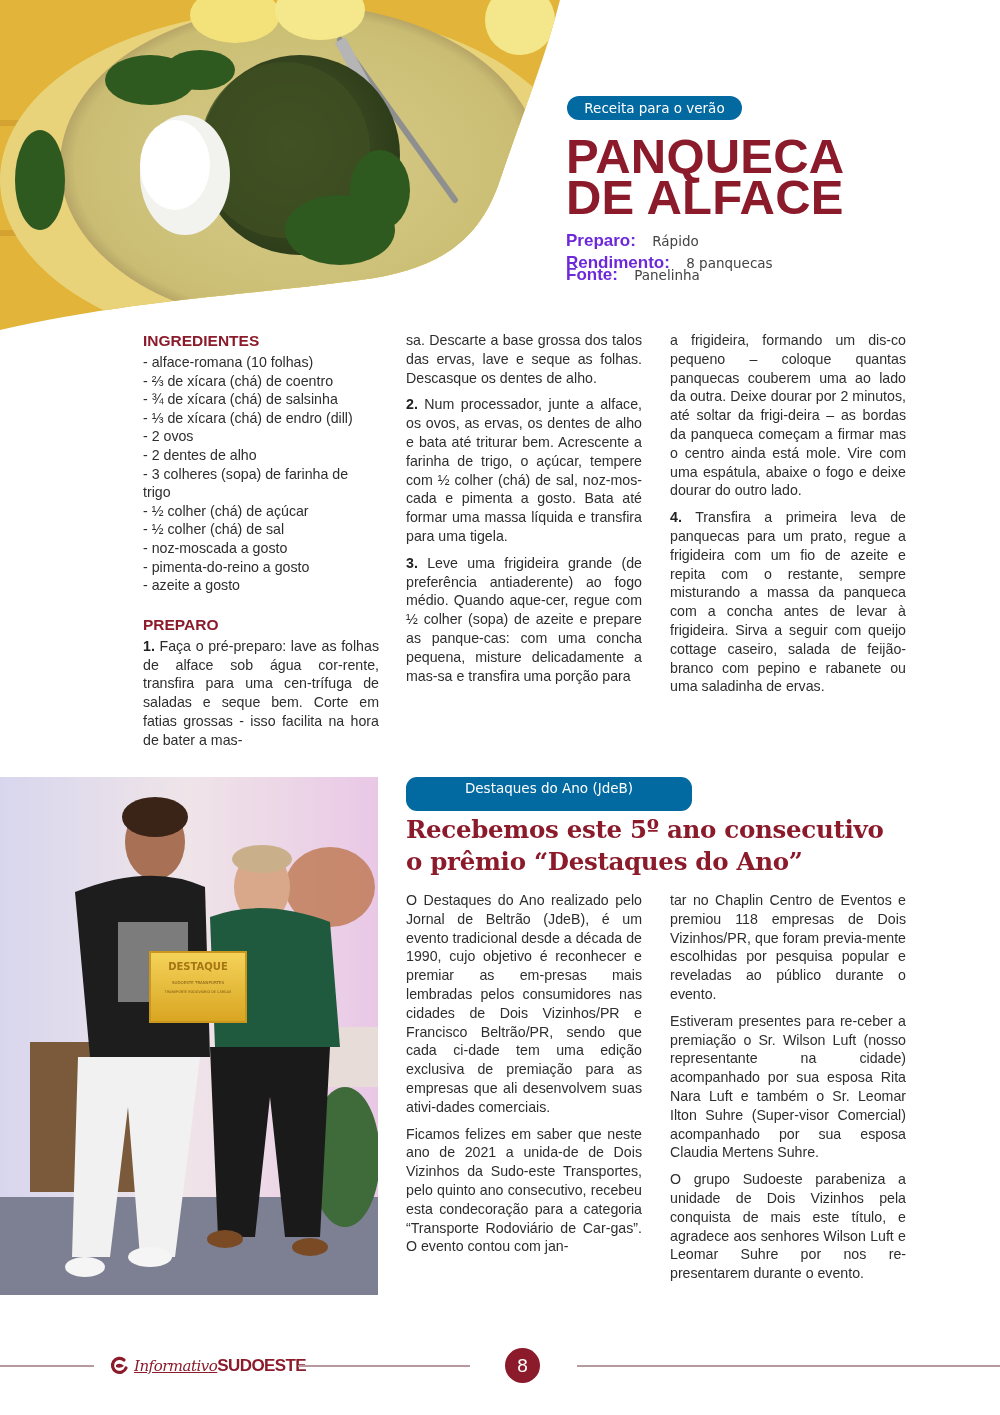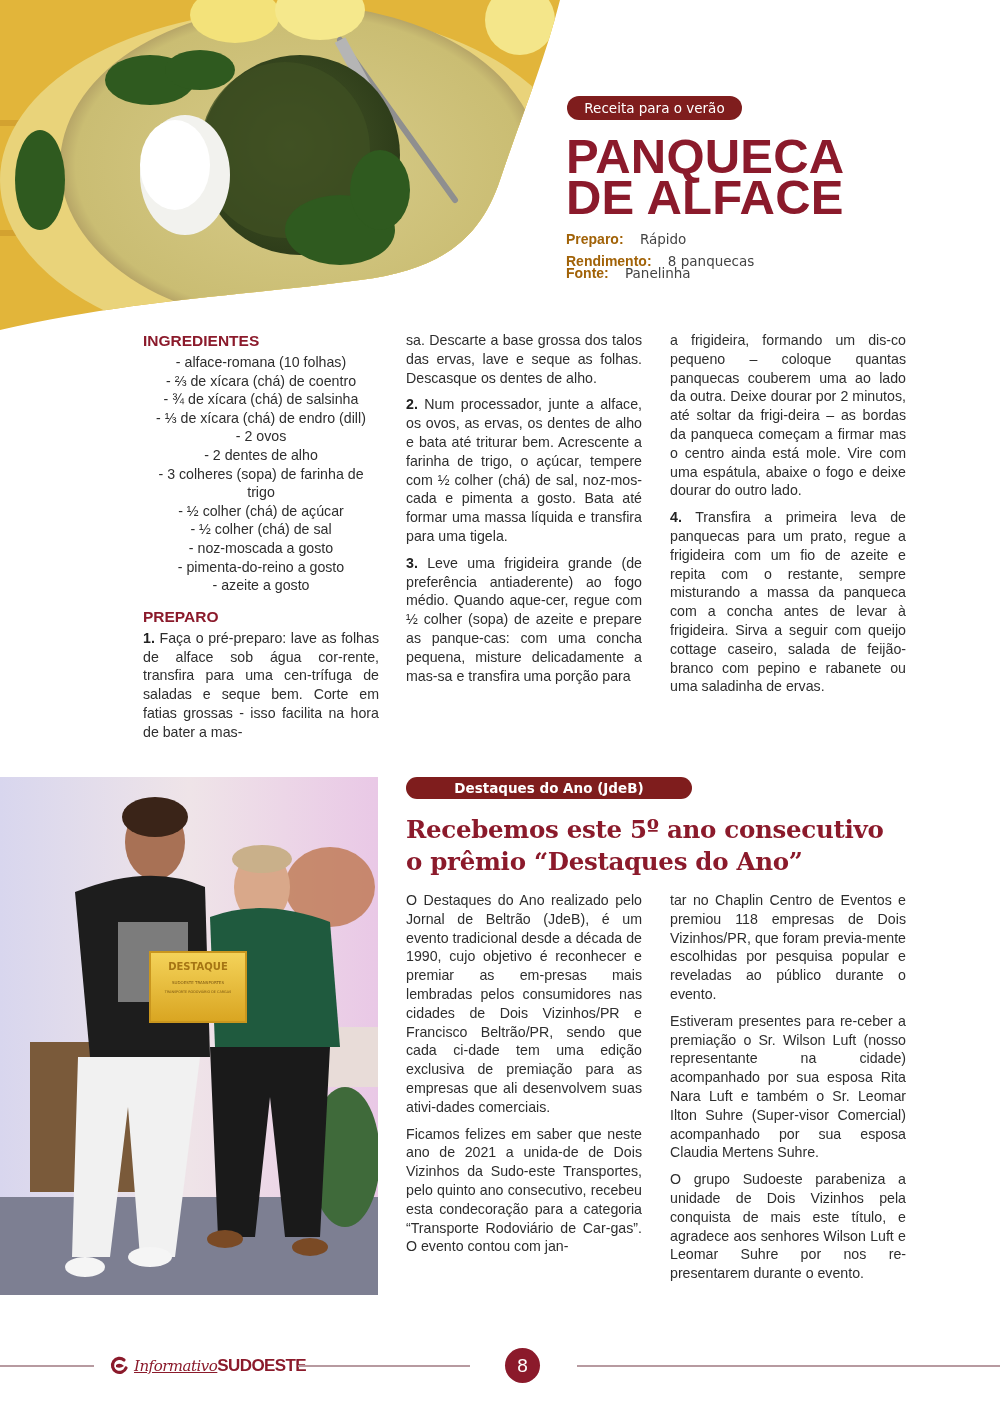--- a/index.html
+++ b/index.html
@@ -5,58 +5,58 @@
     * { margin: 0; padding: 0; box-sizing: border-box; }
     html, body { width: 1000px; height: 1415px; background: #ffffff; overflow: hidden; }
     body { position: relative; font-family: "DejaVu Sans", sans-serif; color: #2b2b2b; }
 
     
     .hero-photo { position: absolute; left: 0; top: 0; width: 600px; height: 330px; overflow: hidden; }
     .hero-photo svg { display: block; }
 
     
     .pill {
-      position: absolute; background: #7f1d1d; color: #fff;
+      position: absolute; background: #0369a1; color: #fff;
       font-family: "DejaVu Sans", sans-serif; font-size: 13.5px;
       border-radius: 12px; height: 24px; line-height: 24px; text-align: center;
     }
     .recipe-pill { left: 567px; top: 96px; width: 175px; }
     .recipe-title {
       position: absolute; left: 566px; top: 136px; width: 300px;
       font-family: "Liberation Sans", sans-serif; font-weight: 900; font-size: 49px;
       line-height: 41px; color: #8b1a2b; letter-spacing: 0.2px;
     }
     .meta { position: absolute; left: 566px; font-size: 13.5px; color: #444; }
-    .meta .k { color: #a16207; font-weight: bold; margin-right: 12px; font-family: "Liberation Sans", sans-serif; font-size: 14px; }
+    .meta .k { color: #6d28d9; font-weight: bold; margin-right: 12px; font-family: "Liberation Sans", sans-serif; font-size: 17px; }
     .meta-1 { top: 231px; }
     .meta-2 { top: 253px; }
     .meta-3 { top: 265px; }
 
     
     .col {
       position: absolute; width: 236px; font-size: 14.2px; line-height: 18.8px;
       color: #2e2e2e; text-align: justify; hyphens: manual;
       font-family: "Liberation Sans", sans-serif;
     }
     .col p { margin-bottom: 8px; }
     .col b.num { font-weight: 900; color: #222; }
     .sec-h {
       font-family: "Liberation Sans", sans-serif; font-weight: bold; font-size: 15.5px;
       color: #8b1a2b; line-height: 20px; margin-bottom: 2px;
     }
-    .ing-list { list-style: none; text-align: center; margin-bottom: 12px; }
+    .ing-list { list-style: none; text-align: left; margin-bottom: 20px; }
     .ing-list li { line-height: 18.6px; }
 
     .c1 { left: 143px; top: 331px; }
     .c2 { left: 406px; top: 331px; }
     .c3 { left: 670px; top: 331px; }
 
     
     .award-photo { position: absolute; left: 0; top: 777px; width: 378px; height: 644px; overflow: hidden; }
-    .award-pill { left: 406px; top: 777px; width: 286px; font-size: 13.5px; height: 22px; line-height: 22px; border-radius: 11px; font-weight: bold; }
+    .award-pill { left: 406px; top: 777px; width: 286px; font-size: 13.5px; height: 34px; line-height: 22px; border-radius: 11px; }
     .award-title {
       position: absolute; left: 406px; top: 814px; width: 520px;
       font-family: "DejaVu Serif", serif; font-weight: 900; font-size: 24.5px;
       line-height: 32px; color: #8b1a2b; letter-spacing: -0.3px;
     }
     .a1 { left: 406px; top: 891px; }
     .a2 { left: 670px; top: 891px; }
 
     
     .rule { position: absolute; height: 1.5px; background: #b79aa0; top: 1365px; }

